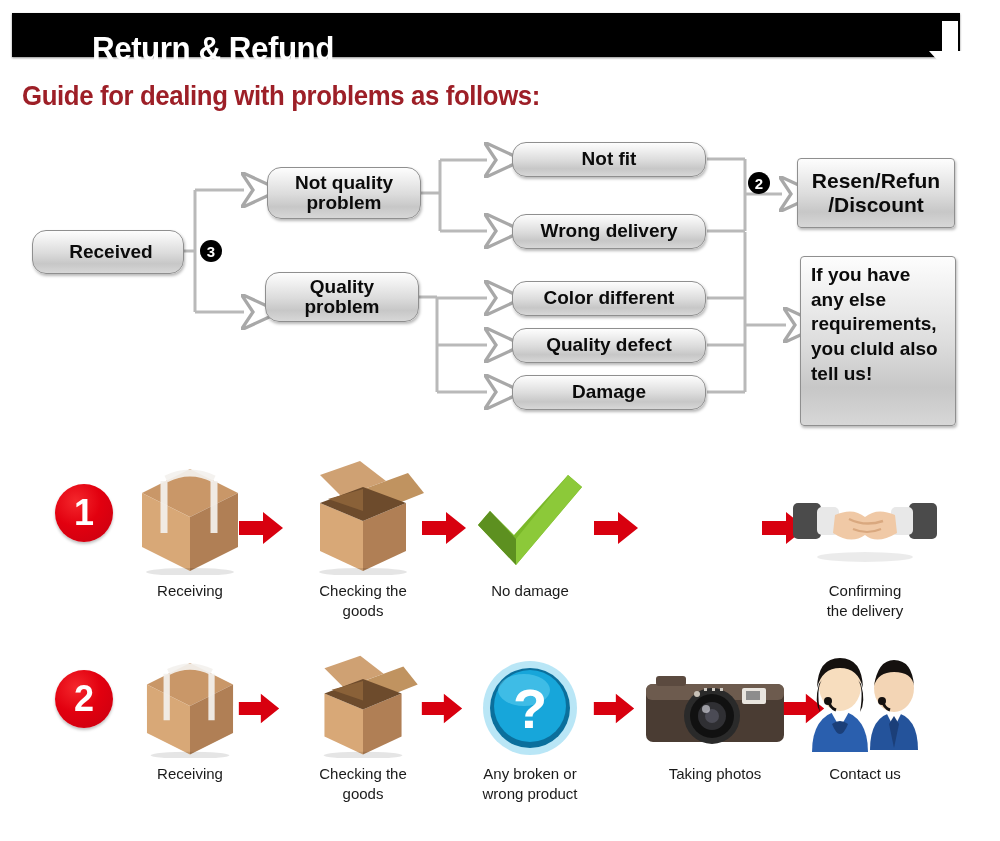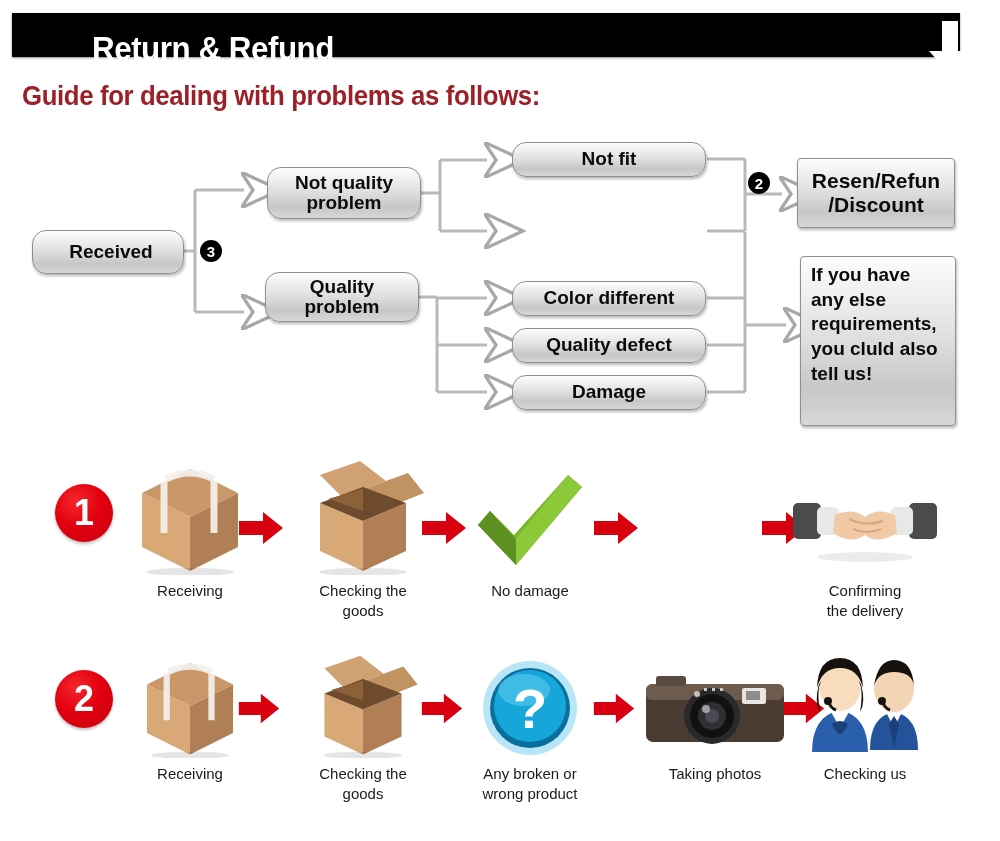--- a/index.html
+++ b/index.html
@@ -152,20 +152,21 @@
     <div class="badge" style="left:200px;top:240px;">3</div>
 
     <div class="node" style="left:267px;top:167px;width:154px;height:52px;white-space:pre-line;">Not quality
 problem</div>
 
     <div class="node" style="left:265px;top:272px;width:154px;height:50px;white-space:pre-line;">Quality
 problem</div>
 
     <div class="node" style="left:512px;top:142px;width:194px;height:35px;">Not fit</div>
 
+    <div class="node" style="left:512px;top:214px;width:194px;height:35px;">Wrong delivery</div>
 
     <div class="node" style="left:512px;top:281px;width:194px;height:35px;">Color different</div>
 
     <div class="node" style="left:512px;top:328px;width:194px;height:35px;">Quality defect</div>
 
     <div class="node" style="left:512px;top:375px;width:194px;height:35px;">Damage</div>
 
     <div class="badge" style="left:748px;top:172px;">2</div>
 
     <div class="node tall" style="left:797px;top:158px;width:158px;height:70px;white-space:pre-line;font-size:21px;line-height:1.15;">Resen/Refun
@@ -370,17 +371,17 @@
           <path d="M30,56 L40,74 L50,56 L40,54 Z" fill="#ffffff"></path>
           <path d="M32,70 Q40,64 48,70 Q44,80 40,80 Q36,80 32,70 Z" fill="#1b3f79"></path>
           <ellipse cx="40" cy="32" rx="21" ry="25" fill="#f7ddbe"></ellipse>
           <path d="M17,34 Q18,4 40,4 Q62,4 63,34 Q58,14 40,14 Q22,14 17,34 Z" fill="#15110f"></path>
           <path d="M19,30 Q14,48 20,58 Q16,34 22,26 Z" fill="#15110f"></path>
           <path d="M61,30 Q66,48 60,58 Q64,34 58,26 Z" fill="#15110f"></path>
           <path d="M28,46 Q30,54 36,56" stroke="#15110f" stroke-width="3" fill="none"></path>
           <circle cx="28" cy="47" r="4" fill="#15110f"></circle>
         </svg>
       </div>
-      <div class="caption">Checking us</div>
+      <div class="caption">Contact us</div>
     </div>
   </div>
 
 </div>
 
 </body></html>

